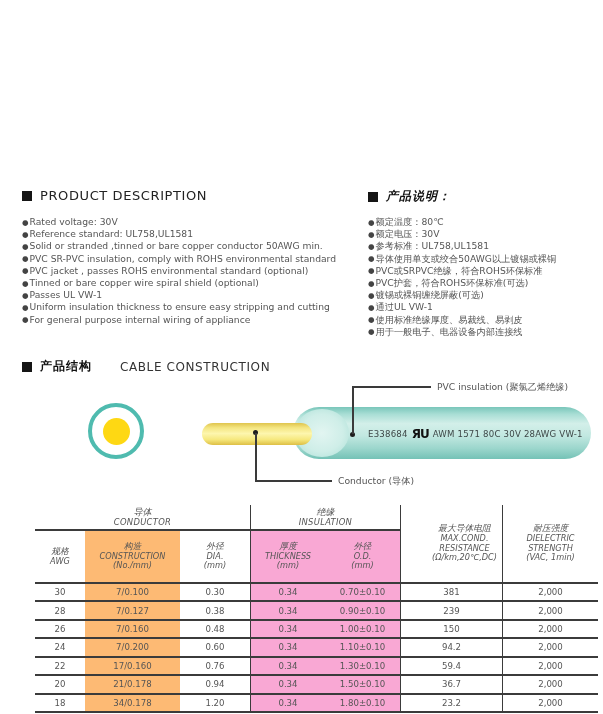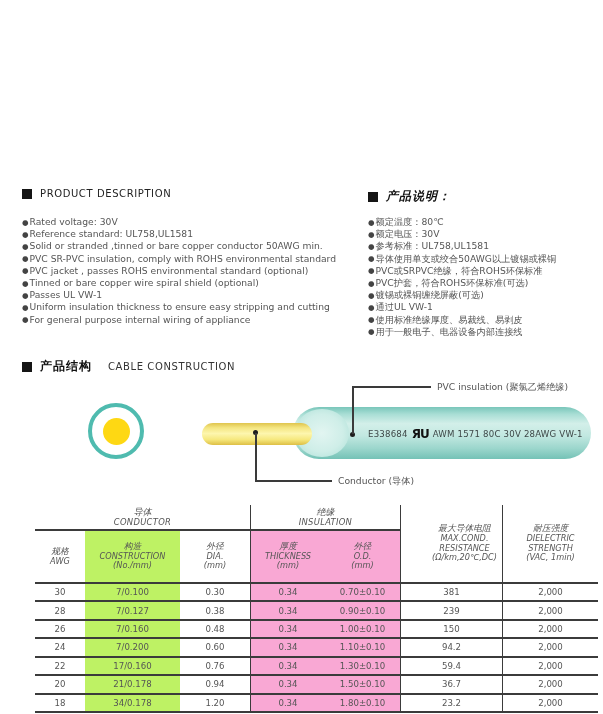--- a/index.html
+++ b/index.html
@@ -4,23 +4,23 @@
 <style>
   html,body{margin:0;padding:0;}
   body{
     width:603px;height:714px;position:relative;background:#ffffff;
     font-family:"DejaVu Sans","Liberation Sans",sans-serif;color:#555;
     overflow:hidden;
   }
   
   .sec-head{position:absolute;display:flex;align-items:center;white-space:nowrap;}
   .sq{width:10px;height:10px;background:#151515;display:inline-block;margin-right:8px;flex:0 0 auto;}
-  .sec-head .t-en{font-size:10px;color:#222;letter-spacing:0.6px;}
+  .sec-head .t-en{font-size:13px;color:#222;letter-spacing:0.6px;}
   .sec-head .t-cn{font-size:12px;color:#111;font-weight:bold;letter-spacing:1px;}
-  .sec-head .t-en2{font-size:10px;color:#333;letter-spacing:0.6px;margin-left:16px;}
+  .sec-head .t-en2{font-size:12px;color:#333;letter-spacing:0.6px;margin-left:28px;}
   
   .bullets{position:absolute;font-size:9.2px;line-height:11.7px;color:#555;white-space:nowrap;}
   .bi::before{content:"●";font-size:7.5px;margin-right:1px;vertical-align:0.5px;color:#444;}
   
   .cs-outer{position:absolute;left:88px;top:403px;width:48px;height:48px;border:4px solid #4fbbaf;border-radius:50%;background:#fff;display:flex;align-items:center;justify-content:center;}
   .cs-inner{width:27px;height:27px;border-radius:50%;background:#fed813;}
   .cable-body{position:absolute;left:293px;top:407px;width:298px;height:52px;border-radius:26px;
     background:linear-gradient(180deg,#79c6ba 0%,#a9ded5 14%,#d3efe9 32%,#c2e8e1 55%,#9bd6cc 80%,#74c2b6 100%);}
   .cable-cap{position:absolute;left:295px;top:409px;width:54px;height:48px;border-radius:50%;
     background:radial-gradient(ellipse at center,#e2f5f1 0%,#cfeee8 55%,#a9ded5 100%);}
@@ -43,21 +43,21 @@
   .grp .cn{font-size:9px;}
   .grp .en{font-size:8.4px;letter-spacing:0.3px;}
   .g-con{grid-column:1/4;grid-row:1;}
   .g-ins{grid-column:4/6;grid-row:1;}
   .h-span{grid-row:1/3;border-bottom:2px solid #3b3b3b;border-left:1.5px solid #3b3b3b;}
   .h-res{grid-column:6;padding-left:26px;}
   .h-die{grid-column:7;}
   .sub{border-bottom:2px solid #3b3b3b;font-size:8.2px;line-height:9.8px;}
   .sub .cn, .h-span .cn{font-size:8.8px;}
   .h-span{font-size:8.2px;line-height:9.8px;}
-  .bg-y{background:#bef264;}
+  .bg-y{background:#fdba74;}
   .bg-b{background:#f9a8d4;}
   .vline{border-left:1.5px solid #3b3b3b;}
   .d{border-bottom:2px solid #3b3b3b;}
 </style>
 </head>
 <body>
 
 <div class="sec-head" style="left:22px;top:188px;">
   <span class="sq"></span>
   <span class="t-en">PRODUCT  DESCRIPTION</span>

